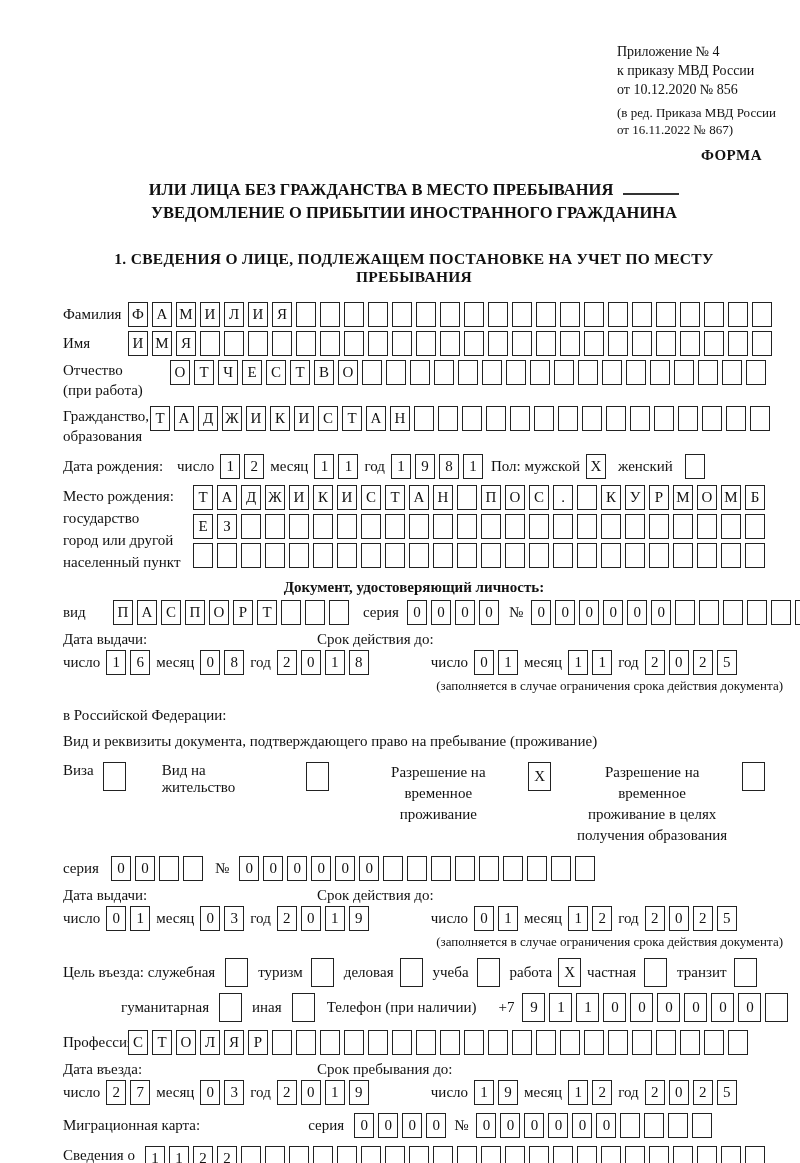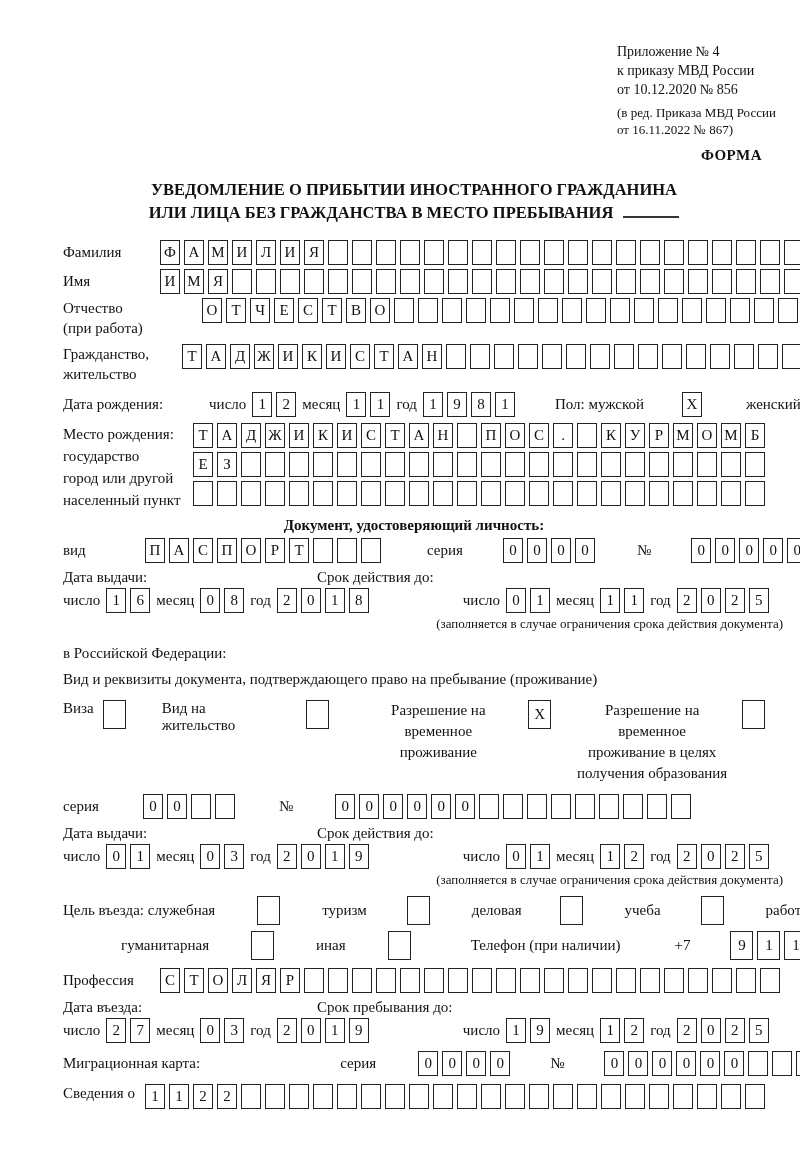--- a/index.html
+++ b/index.html
@@ -15,21 +15,21 @@
   
   .annex { position:absolute; top:42px; left:617px; line-height:19px; font-size:14px; }
   .annex .small { font-size:13px; line-height:17px; margin-top:5px; }
   .form-label { position:absolute; top:147px; right:38px; font-weight:bold; font-size:15px; letter-spacing:.5px; }
 
   .title { margin-top:138px; text-align:center; font-weight:bold; font-size:16.5px; line-height:23px; }
   .title .uline { display:inline-block; width:56px; border-bottom:2px solid #333; height:14px; margin-left:10px; }
   .section1 { margin-top:26px; text-align:center; font-weight:bold; font-size:15.5px; letter-spacing:.3px; }
 
   
-  .row { display:flex; align-items:center; margin-top:4px;gap:32px; }
+  .row { display:flex; align-items:center; margin-top:4px; }
   .row.top { align-items:flex-start; }
   .cells { display:flex; gap:4px; flex:none; }
   .cell {
     width:20px; height:25px; flex:none;
     border:1.5px solid #222; background:#fff;
     display:flex; align-items:center; justify-content:center;
     font-size:15px; font-family:"Liberation Serif", serif;
   }
   .big .cell { width:23px; height:29px; }
   .lab { white-space:nowrap; flex:none; }
@@ -68,23 +68,24 @@
     <div>к приказу МВД России</div>
     <div>от 10.12.2020 № 856</div>
     <div class="small">
       <div>(в ред. Приказа МВД России</div>
       <div>от 16.11.2022 № 867)</div>
     </div>
   </div>
   <div class="form-label">ФОРМА</div>
 
   <div class="title">
+    <div><span>ИЛИ ЛИЦА БЕЗ ГРАЖДАНСТВА В МЕСТО ПРЕБЫВАНИЯ</span><span class="uline"></span></div>
     <div>УВЕДОМЛЕНИЕ О ПРИБЫТИИ ИНОСТРАННОГО ГРАЖДАНИНА</div>
-    <div><span>ИЛИ ЛИЦА БЕЗ ГРАЖДАНСТВА В МЕСТО ПРЕБЫВАНИЯ</span><span class="uline"></span></div>
-  </div>
+  </div>
+  <div class="section1">1. СВЕДЕНИЯ О ЛИЦЕ, ПОДЛЕЖАЩЕМ ПОСТАНОВКЕ НА УЧЕТ ПО МЕСТУ ПРЕБЫВАНИЯ</div>
 
   <div class="row" style="margin-top:16px">
     <span class="lab w65">Фамилия</span>
     <span class="cells">
         <span class="cell">Ф</span>
         <span class="cell">А</span>
         <span class="cell">М</span>
         <span class="cell">И</span>
         <span class="cell">Л</span>
         <span class="cell">И</span>
@@ -175,21 +176,21 @@
         <span class="cell"></span>
         <span class="cell"></span>
         <span class="cell"></span>
         <span class="cell"></span>
       </span>
   </div>
 
   <div class="row top" style="margin-top:6px">
     <span class="lab w87 lab2">
       <span>Гражданство,</span><br>
-      <span>жительство</span>
+      <span>образования</span>
     </span>
     <span class="cells">
         <span class="cell">Т</span>
         <span class="cell">А</span>
         <span class="cell">Д</span>
         <span class="cell">Ж</span>
         <span class="cell">И</span>
         <span class="cell">К</span>
         <span class="cell">И</span>
         <span class="cell">С</span>
@@ -566,21 +567,21 @@
 
   <div class="row big" style="margin-top:6px; margin-left:58px">
     <span class="lab">гуманитарная</span>
     <span class="cells" style="margin-left:10px">
         <span class="cell"></span>
       </span>
     <span class="lab gapL">иная</span>
     <span class="cells" style="margin-left:10px">
         <span class="cell"></span>
       </span>
-    <span class="lab" style="margin-left:28px">Телефон (при наличии)</span>
+    <span class="lab" style="margin-left:12px">Телефон (при наличии)</span>
     <span class="lab" style="margin-left:22px">+7</span>
     <span class="cells" style="margin-left:8px">
         <span class="cell">9</span>
         <span class="cell">1</span>
         <span class="cell">1</span>
         <span class="cell">0</span>
         <span class="cell">0</span>
         <span class="cell">0</span>
         <span class="cell">0</span>
         <span class="cell">0</span>

